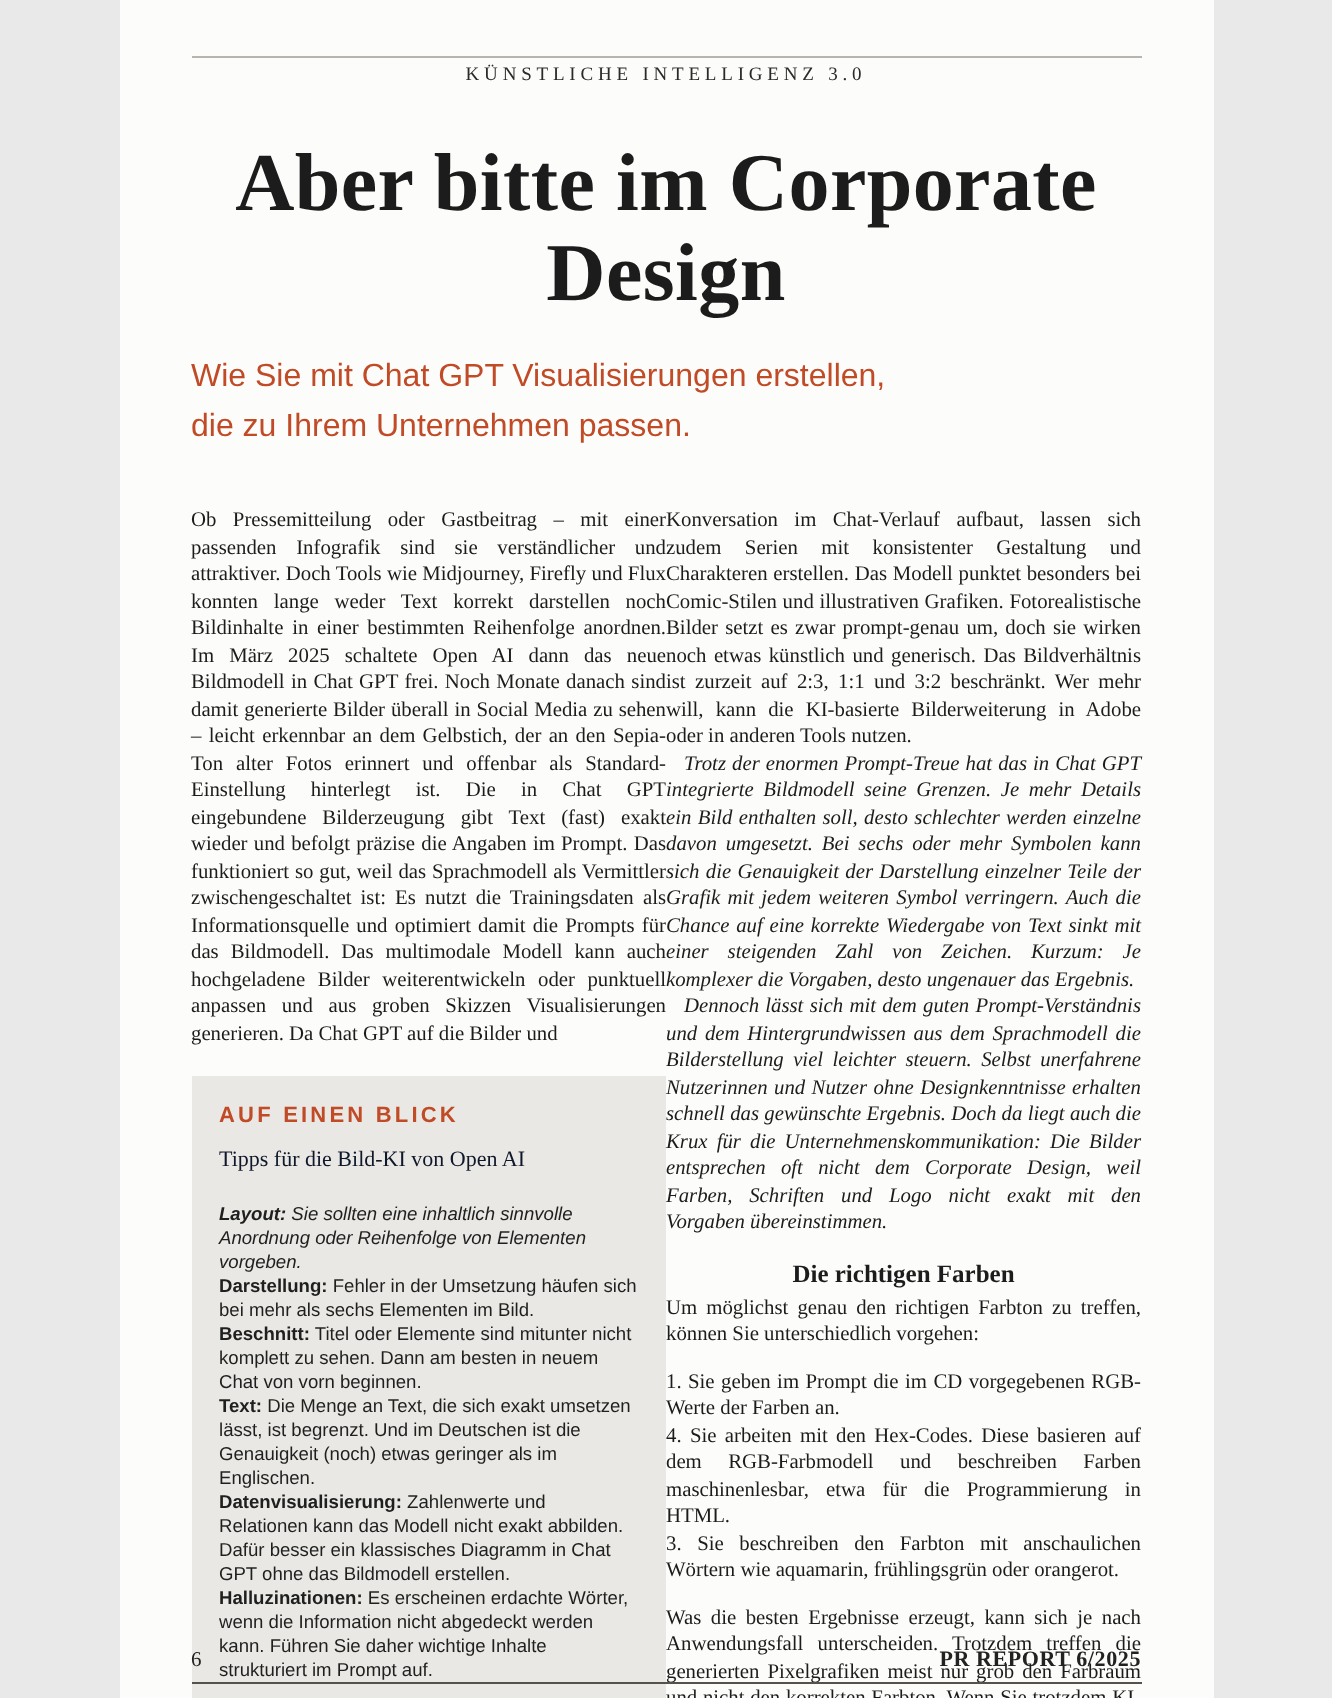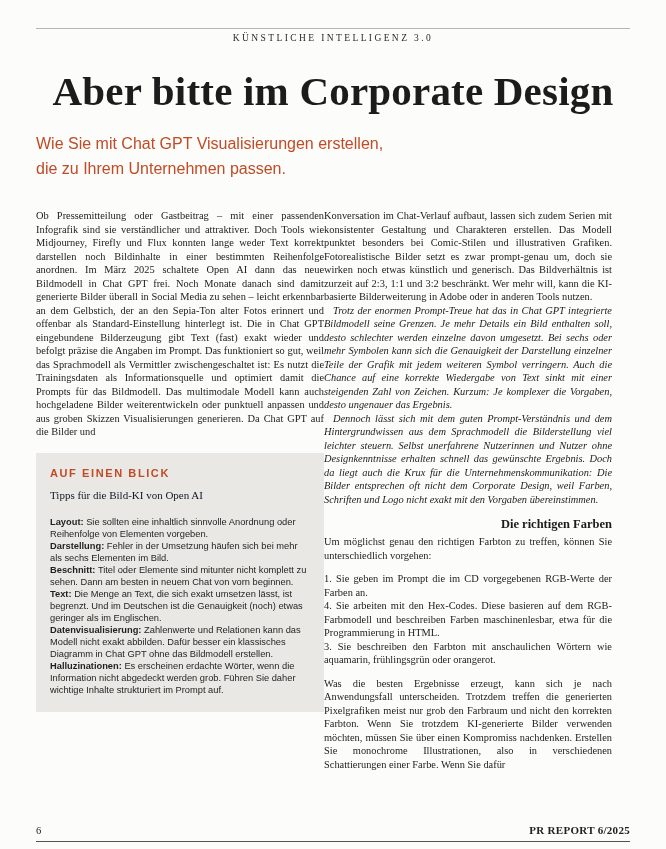--- a/index.html
+++ b/index.html
@@ -3,21 +3,21 @@
 <meta charset="utf-8">
 <style>
   :root{
     --accent:#c04b26;
     --infobox-bg:#e9e8e4;
     --ink:#1c1c1c;
   }
   html,body{margin:0;padding:0;background:#e9e9e9;}
   .page{
     position:relative;
-    width:666px;height:849px;
+    width:547px;height:849px;
     margin:0 auto;
     background:#fcfcfa;
     overflow:hidden;
     box-sizing:border-box;
     padding:0 36px;
     color:var(--ink);
     font-family:"Liberation Serif",serif;
   }
   .top-rule{border-top:1px solid #b8b5af;margin-top:28px;height:0;}
   .kicker{
@@ -35,21 +35,21 @@
   .columns{display:flex;margin-top:28px;}
   .col{
     width:288px;font-size:10.4px;line-height:13.5px;
     text-align:justify;hyphens:auto;-webkit-hyphens:auto;
   }
   .col p{margin:0;}
   p.indent{text-indent:9px;font-style:italic;}
   p.gap-before{margin-top:10px;}
   .section-heading{
     font-size:12.5px;font-weight:700;margin:11px 0 3px;
-    text-align:right;line-height:15px;
+    text-align:center;line-height:15px;
   }
   .infobox{
     background:var(--infobox-bg);
     margin-top:14px;
     padding:15px 14px 16px;
     box-sizing:border-box;
     font-family:"Liberation Sans",sans-serif;
     text-align:left;
   }
   .infobox-label{
@@ -57,21 +57,21 @@
     letter-spacing:1.6px;line-height:10px;
   }
   .infobox-title{
     font-family:"Liberation Serif",serif;font-weight:400;
     font-size:11px;margin:7px 0 10px;line-height:21px;color:#0f172a;
   }
   .infobox-item{
     font-size:9.3px;line-height:12px;margin:8px 0 0;color:#1f1f1f;
     hyphens:auto;-webkit-hyphens:auto;
   }
-  .infobox .infobox-item:first-of-type{margin-top:6px;}
+  .infobox .infobox-item:first-of-type{margin-top:6px;font-style:italic;}
   .infobox-item b{font-weight:700;}
   .footer{
     position:absolute;left:36px;right:36px;bottom:7px;
     border-bottom:1px solid #55524c;padding-bottom:5px;
     display:flex;justify-content:space-between;align-items:flex-end;
   }
   .page-number{font-size:10.5px;color:#222;}
   .magazine{font-size:11px;font-weight:700;letter-spacing:.3px;color:#222;}
 </style>
 </head>
@@ -97,21 +97,21 @@
 
       <aside class="infobox">
         <div class="infobox-label">AUF EINEN BLICK</div>
         <div class="infobox-title">Tipps für die Bild-KI von Open AI</div>
 
         <p class="infobox-item"><b>Layout:</b> <span>Sie sollten eine inhaltlich sinnvolle Anordnung oder Reihenfolge von Elementen vorgeben.</span></p>
         <p class="infobox-item"><b>Darstellung:</b> <span>Fehler in der Umsetzung häufen sich bei mehr als sechs Elementen im Bild.</span></p>
         <p class="infobox-item"><b>Beschnitt:</b> <span>Titel oder Elemente sind mitunter nicht komplett zu sehen. Dann am besten in neuem Chat von vorn beginnen.</span></p>
         <p class="infobox-item"><b>Text:</b> <span>Die Menge an Text, die sich exakt umsetzen lässt, ist begrenzt. Und im Deutschen ist die Genauigkeit (noch) etwas geringer als im Englischen.</span></p>
         <p class="infobox-item"><b>Datenvisualisierung:</b> <span>Zahlenwerte und Relationen kann das Modell nicht exakt abbilden. Dafür besser ein klassisches Diagramm in Chat GPT ohne das Bildmodell erstellen.</span></p>
-        <p class="infobox-item"><b>Halluzinationen:</b> <span>Es erscheinen erdachte Wörter, wenn die Information nicht abgedeckt werden grob. Führen Sie daher wichtige Inhalte strukturiert im Prompt auf.</span></p>
+        <p class="infobox-item"><b>Halluzinationen:</b> <span>Es erscheinen erdachte Wörter, wenn die Information nicht abgedeckt werden kann. Führen Sie daher wichtige Inhalte strukturiert im Prompt auf.</span></p>
       </aside>
     </div>
 
     <div class="col">
       <p>Konversation im Chat-Verlauf aufbaut, lassen sich zudem Serien mit konsistenter Gestaltung und Charakteren erstellen. Das Modell punktet besonders bei Comic-Stilen und illustrativen Grafiken. Fotorealistische Bilder setzt es zwar prompt-genau um, doch sie wirken noch etwas künstlich und generisch. Das Bildverhältnis ist zurzeit auf 2:3, 1:1 und 3:2 beschränkt. Wer mehr will, kann die KI-basierte Bilderweiterung in Adobe oder in anderen Tools nutzen.</p>
       <p class="indent">Trotz der enormen Prompt-Treue hat das in Chat GPT integrierte Bildmodell seine Grenzen. Je mehr Details ein Bild enthalten soll, desto schlechter werden einzelne davon umgesetzt. Bei sechs oder mehr Symbolen kann sich die Genauigkeit der Darstellung einzelner Teile der Grafik mit jedem weiteren Symbol verringern. Auch die Chance auf eine korrekte Wiedergabe von Text sinkt mit einer steigenden Zahl von Zeichen. Kurzum: Je komplexer die Vorgaben, desto ungenauer das Ergebnis.</p>
       <p class="indent">Dennoch lässt sich mit dem guten Prompt-Verständnis und dem Hintergrundwissen aus dem Sprachmodell die Bilderstellung viel leichter steuern. Selbst unerfahrene Nutzerinnen und Nutzer ohne Designkenntnisse erhalten schnell das gewünschte Ergebnis. Doch da liegt auch die Krux für die Unternehmenskommunikation: Die Bilder entsprechen oft nicht dem Corporate Design, weil Farben, Schriften und Logo nicht exakt mit den Vorgaben übereinstimmen.</p>
 
       <h2 class="section-heading">Die richtigen Farben</h2>
 

